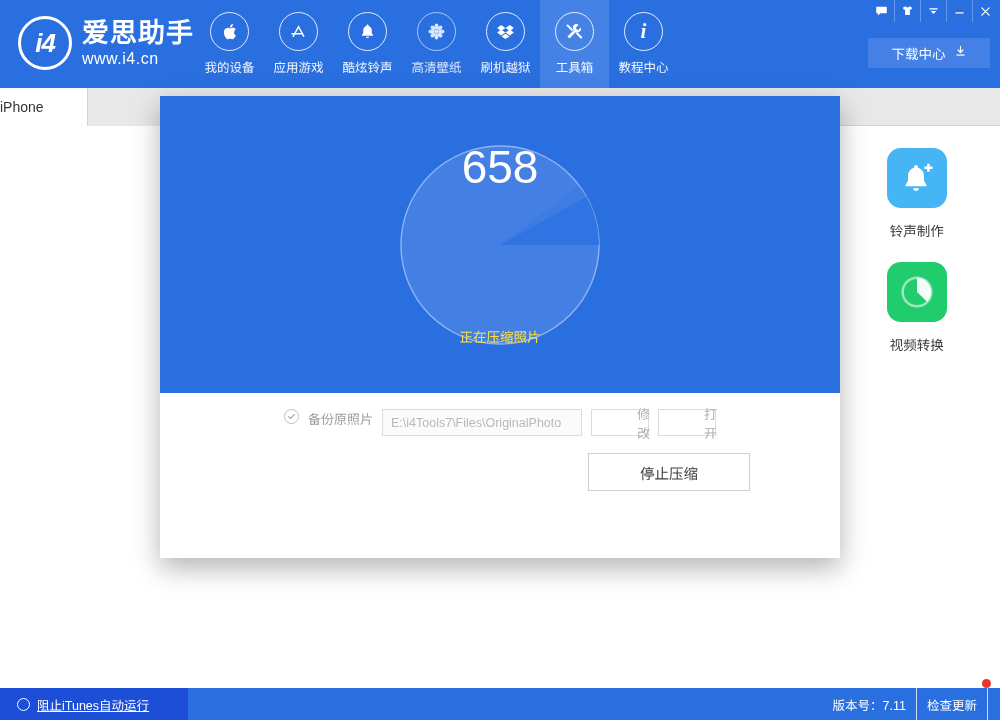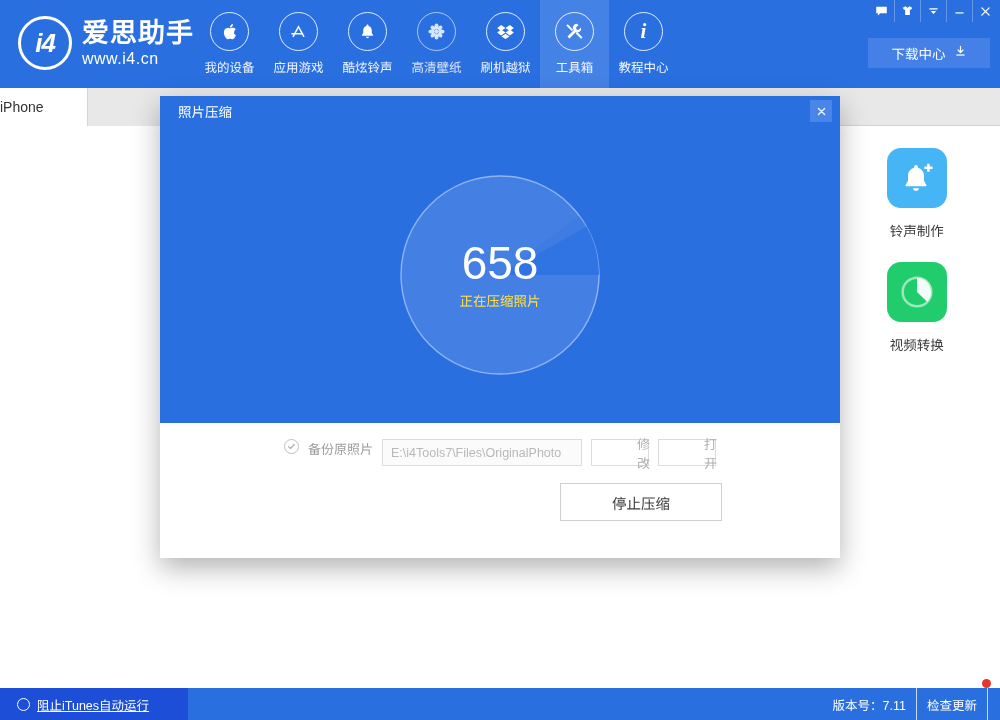--- a/index.html
+++ b/index.html
@@ -171,21 +171,21 @@
   }
   .modal-blue {
     height: 297px; background: #2a6fe0;
     display: flex; align-items: center; justify-content: center;
   }
   .spinner { position: relative; width: 202px; height: 202px; }
   .spinner svg { display: block; }
   .spinner-text {
     position: absolute; left: 0; top: 0; width: 202px; height: 202px;
     display: flex; flex-direction: column;
-    align-items: center; justify-content: center; gap: 4px;
+    align-items: center; justify-content: space-between; gap: 4px;
   }
   .spin-count {
     color: #ffffff; font-size: 46px; font-weight: 300; line-height: 1;
   }
   .spin-status { color: #fde047; font-size: 13.5px; }
 
   .modal-white { height: 135px; background:#ffffff; position: relative; }
   .backup-row {
     position: absolute; left: 0; top: 16px; width: 680px;
     display: flex; align-items: flex-start; justify-content: center; gap: 9px;
@@ -203,21 +203,21 @@
     display: flex; align-items: center; padding: 0 8px;
     font-size: 12.5px; color: #b9b9b9;
     overflow: hidden; white-space: nowrap;
   }
   .sm-btn {
     width: 58px; height: 27px; border: 1px solid #dcdcdc; background:#fff;
     display: flex; align-items: center; justify-content: center;
     font-size: 13px; color: #b0b0b0; cursor: pointer; padding-left: 47px;
   }
   .stop-btn {
-    position: absolute; left: 400px; top: 60px;
+    position: absolute; left: 428px; top: 60px;
     width: 162px; height: 38px;
     border: 1px solid #cfcfcf; background: #ffffff;
     display: flex; align-items: center; justify-content: center;
     font-size: 14.5px; color: #3c3c3c; cursor: pointer;
   }
 </style>
 </head>
 <body>
 
 <div id="app">
@@ -412,28 +412,20 @@
           </div>
         </div>
         <span class="tool-label">打开 SSH 通道</span>
       </div>
 
     </div>
   </div>
 
   <div class="modal">
 
-    <div class="modal-title">
-      <span class="modal-title-text">照片压缩</span>
-      <div class="modal-close">
-        <svg width="11" height="11" viewBox="0 0 16 16" stroke="#e8f0ff" stroke-width="2" stroke-linecap="round">
-          <path d="M3.5 3.5 L12.5 12.5 M12.5 3.5 L3.5 12.5"></path>
-        </svg>
-      </div>
-    </div>
 
     <div class="modal-blue">
       <div class="spinner">
         <svg width="202" height="202" viewBox="0 0 202 202">
           <circle cx="101" cy="101" r="99" fill="#447fe4" stroke="#8fb4f0" stroke-width="1.4"></circle>
           <path d="M101 101 L200 101 A99 99 0 0 0 187.6 52.6 Z" fill="#2f74e2"></path>
           <path d="M101 101 L187.6 52.6 A99 99 0 0 0 180 42 Z" fill="#3a7ae3" opacity="0.6"></path>
         </svg>
         <div class="spinner-text">
           <span class="spin-count">658</span>

